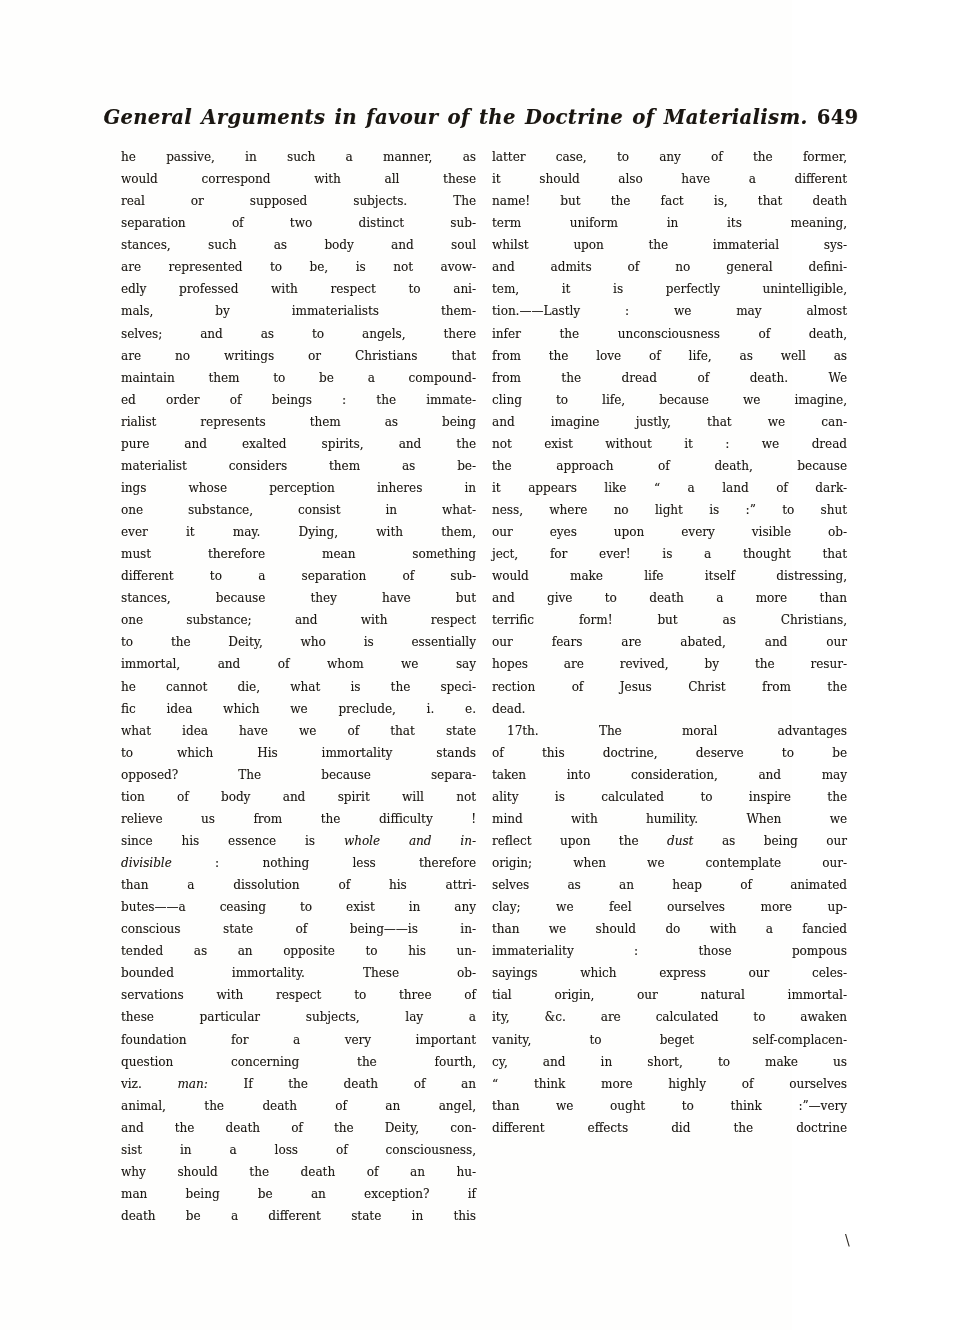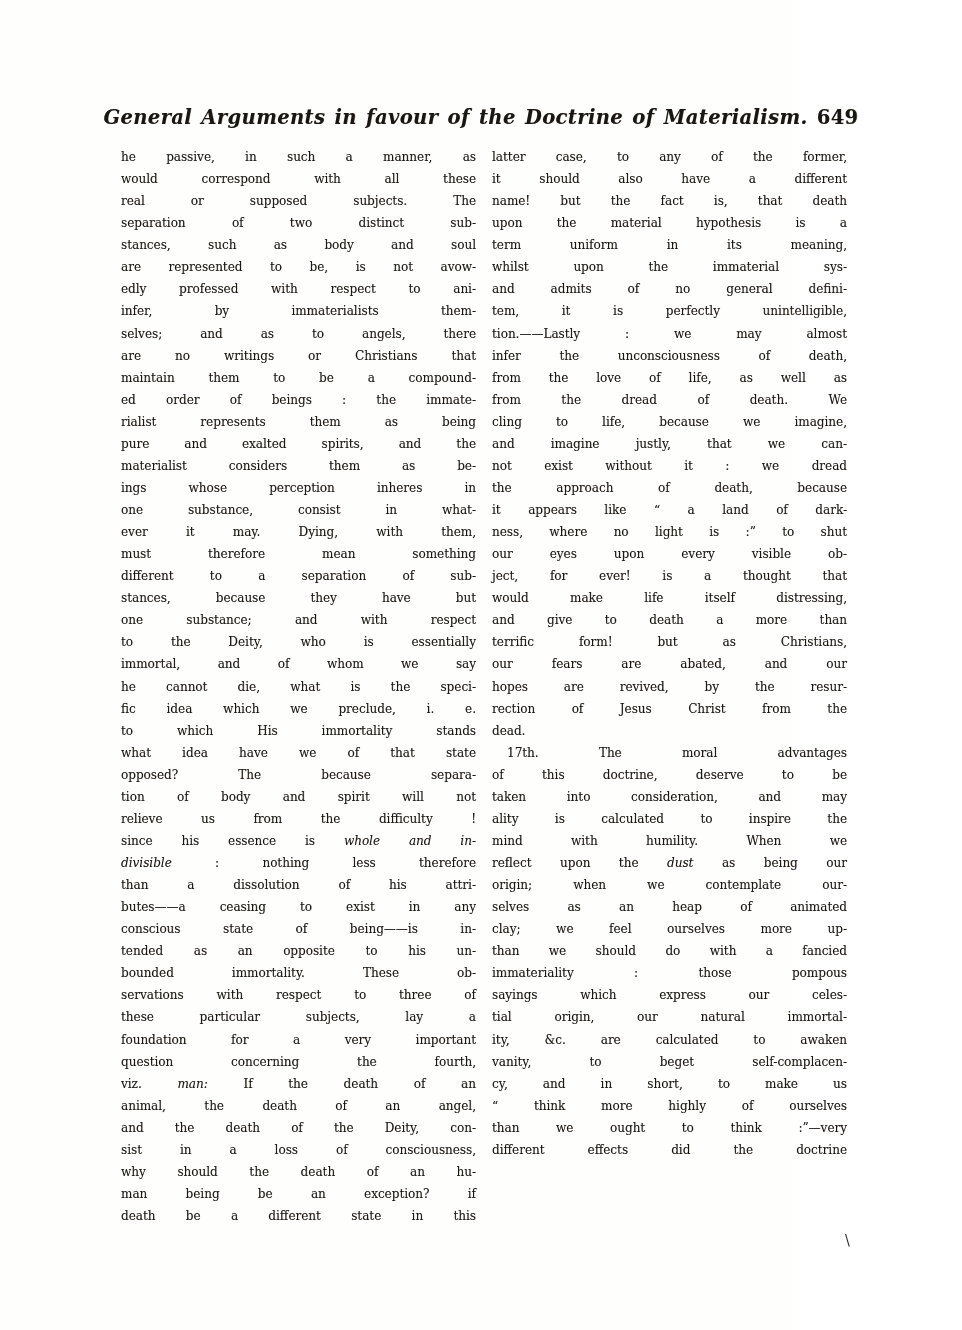--- a/index.html
+++ b/index.html
@@ -72,41 +72,41 @@
 
   <div class="columns">
     <div class="column">
         <div class="line">he passive, in such a manner, as</div>
         <div class="line">would correspond with all these</div>
         <div class="line">real or supposed subjects. The</div>
         <div class="line">separation of two distinct sub-</div>
         <div class="line">stances, such as body and soul</div>
         <div class="line">are represented to be, is not avow-</div>
         <div class="line">edly professed with respect to ani-</div>
-        <div class="line">infer, by immaterialists them-</div>
+        <div class="line">mals, by immaterialists them-</div>
         <div class="line">selves; and as to angels, there</div>
         <div class="line">are no writings or Christians that</div>
         <div class="line">maintain them to be a compound-</div>
         <div class="line">ed order of beings : the immate-</div>
         <div class="line">rialist represents them as being</div>
         <div class="line">pure and exalted spirits, and the</div>
         <div class="line">materialist considers them as be-</div>
         <div class="line">ings whose perception inheres in</div>
         <div class="line">one substance, consist in what-</div>
         <div class="line">ever it may. Dying, with them,</div>
         <div class="line">must therefore mean something</div>
         <div class="line">different to a separation of sub-</div>
         <div class="line">stances, because they have but</div>
         <div class="line">one substance; and with respect</div>
         <div class="line">to the Deity, who is essentially</div>
         <div class="line">immortal, and of whom we say</div>
         <div class="line">he cannot die, what is the speci-</div>
         <div class="line">fic idea which we preclude, i. e.</div>
+        <div class="line">what idea have we of that state</div>
         <div class="line">to which His immortality stands</div>
-        <div class="line">what idea have we of that state</div>
         <div class="line">opposed? The because separa-</div>
         <div class="line">tion of body and spirit will not</div>
         <div class="line">relieve us from the difficulty !</div>
         <div class="line">since his essence is <i>whole and in-</i></div>
         <div class="line"><i>divisible</i> : nothing less therefore</div>
         <div class="line">than a dissolution of his attri-</div>
         <div class="line">butes——a ceasing to exist in any</div>
         <div class="line">conscious state of being——is in-</div>
         <div class="line">tended as an opposite to his un-</div>
         <div class="line">bounded immortality. These ob-</div>
@@ -119,21 +119,20 @@
         <div class="line">and the death of the Deity, con-</div>
         <div class="line">sist in a loss of consciousness,</div>
         <div class="line">why should the death of an hu-</div>
         <div class="line">man being be an exception? if</div>
         <div class="line">death be a different state in this</div>
       </div>
     <div class="column">
         <div class="line">latter case, to any of the former,</div>
         <div class="line">it should also have a different</div>
         <div class="line">name! but the fact is, that death</div>
-        <div class="line">upon the material hypothesis is a</div>
         <div class="line">term uniform in its meaning,</div>
         <div class="line">whilst upon the immaterial sys-</div>
         <div class="line">and admits of no general defini-</div>
         <div class="line">tem, it is perfectly unintelligible,</div>
         <div class="line">tion.——Lastly : we may almost</div>
         <div class="line">infer the unconsciousness of death,</div>
         <div class="line">from the love of life, as well as</div>
         <div class="line">from the dread of death. We</div>
         <div class="line">cling to life, because we imagine,</div>
         <div class="line">and imagine justly, that we can-</div>

